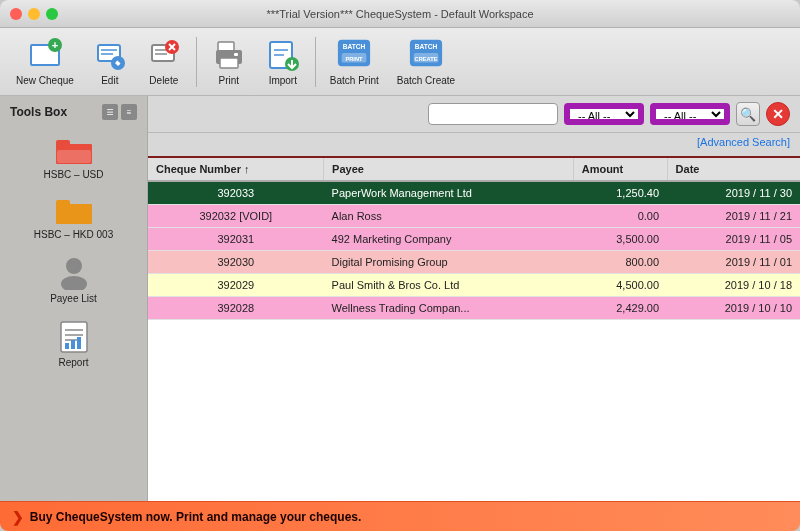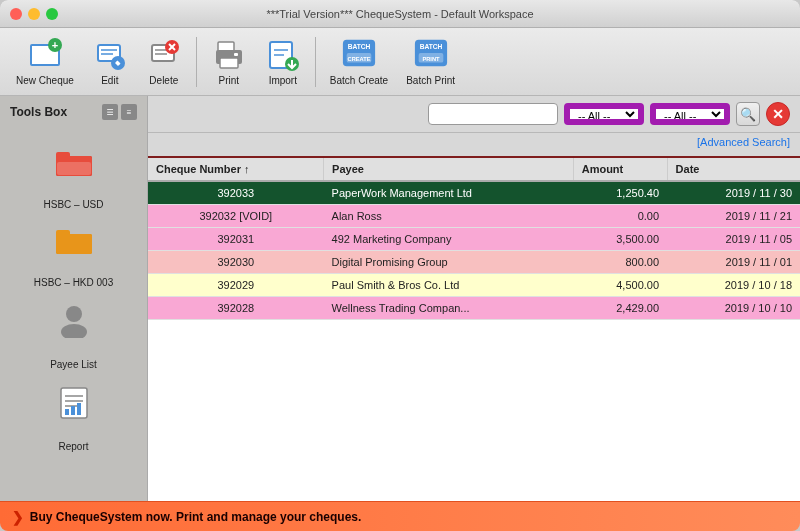--- a/index.html
+++ b/index.html
@@ -126,21 +126,21 @@
       border-right: 1px solid #aaa;
       display: flex;
       flex-direction: column;
       padding: 4px;
     }
     .sidebar-header {
       display: flex;
       align-items: center;
       justify-content: space-between;
       padding: 4px 6px;
-      margin-bottom: 16px;
+      margin-bottom: 4px;
     }
     .sidebar-title {
       font-size: 12px;
       font-weight: bold;
       color: #222;
     }
     .sidebar-icons {
       display: flex; gap: 3px;
     }
     .sidebar-icon-btn {
@@ -159,21 +159,20 @@
       align-items: center;
       padding: 6px 4px;
       cursor: pointer;
       border-radius: 4px;
       margin: 2px 0;
     }
     .sidebar-item .s-label {
       font-size: 10px;
       color: #222;
       text-align: center;
-      margin-top: 18px;
     }
 
     
     .right-panel {
       flex: 1;
       display: flex;
       flex-direction: column;
       background: #e8e8e8;
     }
 
@@ -377,36 +376,36 @@
   </button>
 
   <div class="toolbar-separator"></div>
 
   <button class="tool-btn">
     <div class="icon-area">
       <svg width="38" height="36" viewBox="0 0 38 36">
         <rect x="2" y="2" width="34" height="28" rx="4" fill="#4a90d9"></rect>
         <text x="19" y="12" text-anchor="middle" fill="white" font-size="7" font-weight="bold" font-family="Arial">BATCH</text>
         <rect x="6" y="16" width="26" height="10" rx="2" fill="rgba(255,255,255,0.3)"></rect>
-        <text x="19" y="24" text-anchor="middle" fill="white" font-size="6" font-weight="bold" font-family="Arial">CREATE</text>
+        <text x="19" y="24" text-anchor="middle" fill="white" font-size="6" font-weight="bold" font-family="Arial">PRINT</text>
       </svg>
     </div>
-    <span class="btn-label">Batch Create</span>
+    <span class="btn-label">Batch Print</span>
   </button>
 
   <button class="tool-btn">
     <div class="icon-area">
       <svg width="38" height="36" viewBox="0 0 38 36">
         <rect x="2" y="2" width="34" height="28" rx="4" fill="#4a90d9"></rect>
         <text x="19" y="12" text-anchor="middle" fill="white" font-size="7" font-weight="bold" font-family="Arial">BATCH</text>
         <rect x="6" y="16" width="26" height="10" rx="2" fill="rgba(255,255,255,0.3)"></rect>
-        <text x="19" y="24" text-anchor="middle" fill="white" font-size="6" font-weight="bold" font-family="Arial">PRINT</text>
+        <text x="19" y="24" text-anchor="middle" fill="white" font-size="6" font-weight="bold" font-family="Arial">CREATE</text>
       </svg>
     </div>
-    <span class="btn-label">Batch Print</span>
+    <span class="btn-label">Batch Create</span>
   </button>
 </div>
 
 <div class="main-content">
 
   <div class="sidebar">
     <div class="sidebar-header">
       <span class="sidebar-title">Tools Box</span>
       <div class="sidebar-icons">
         <button class="sidebar-icon-btn">☰</button>

